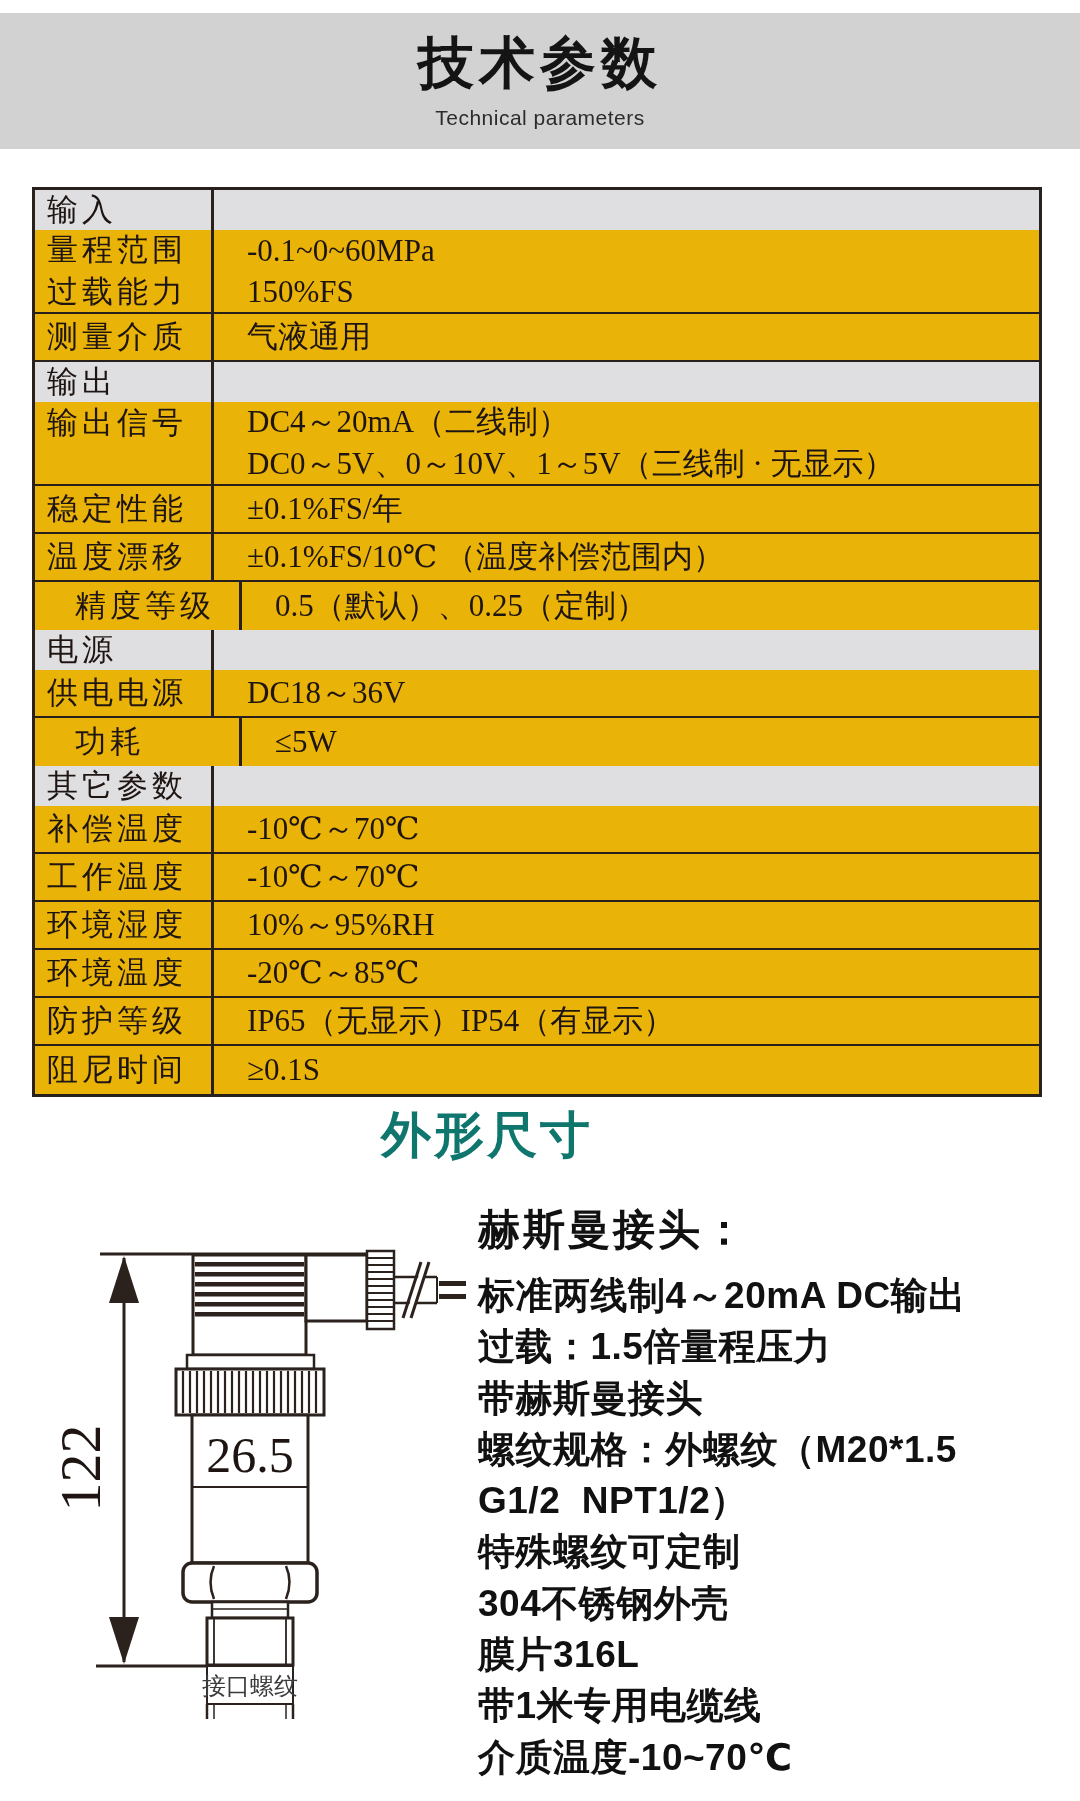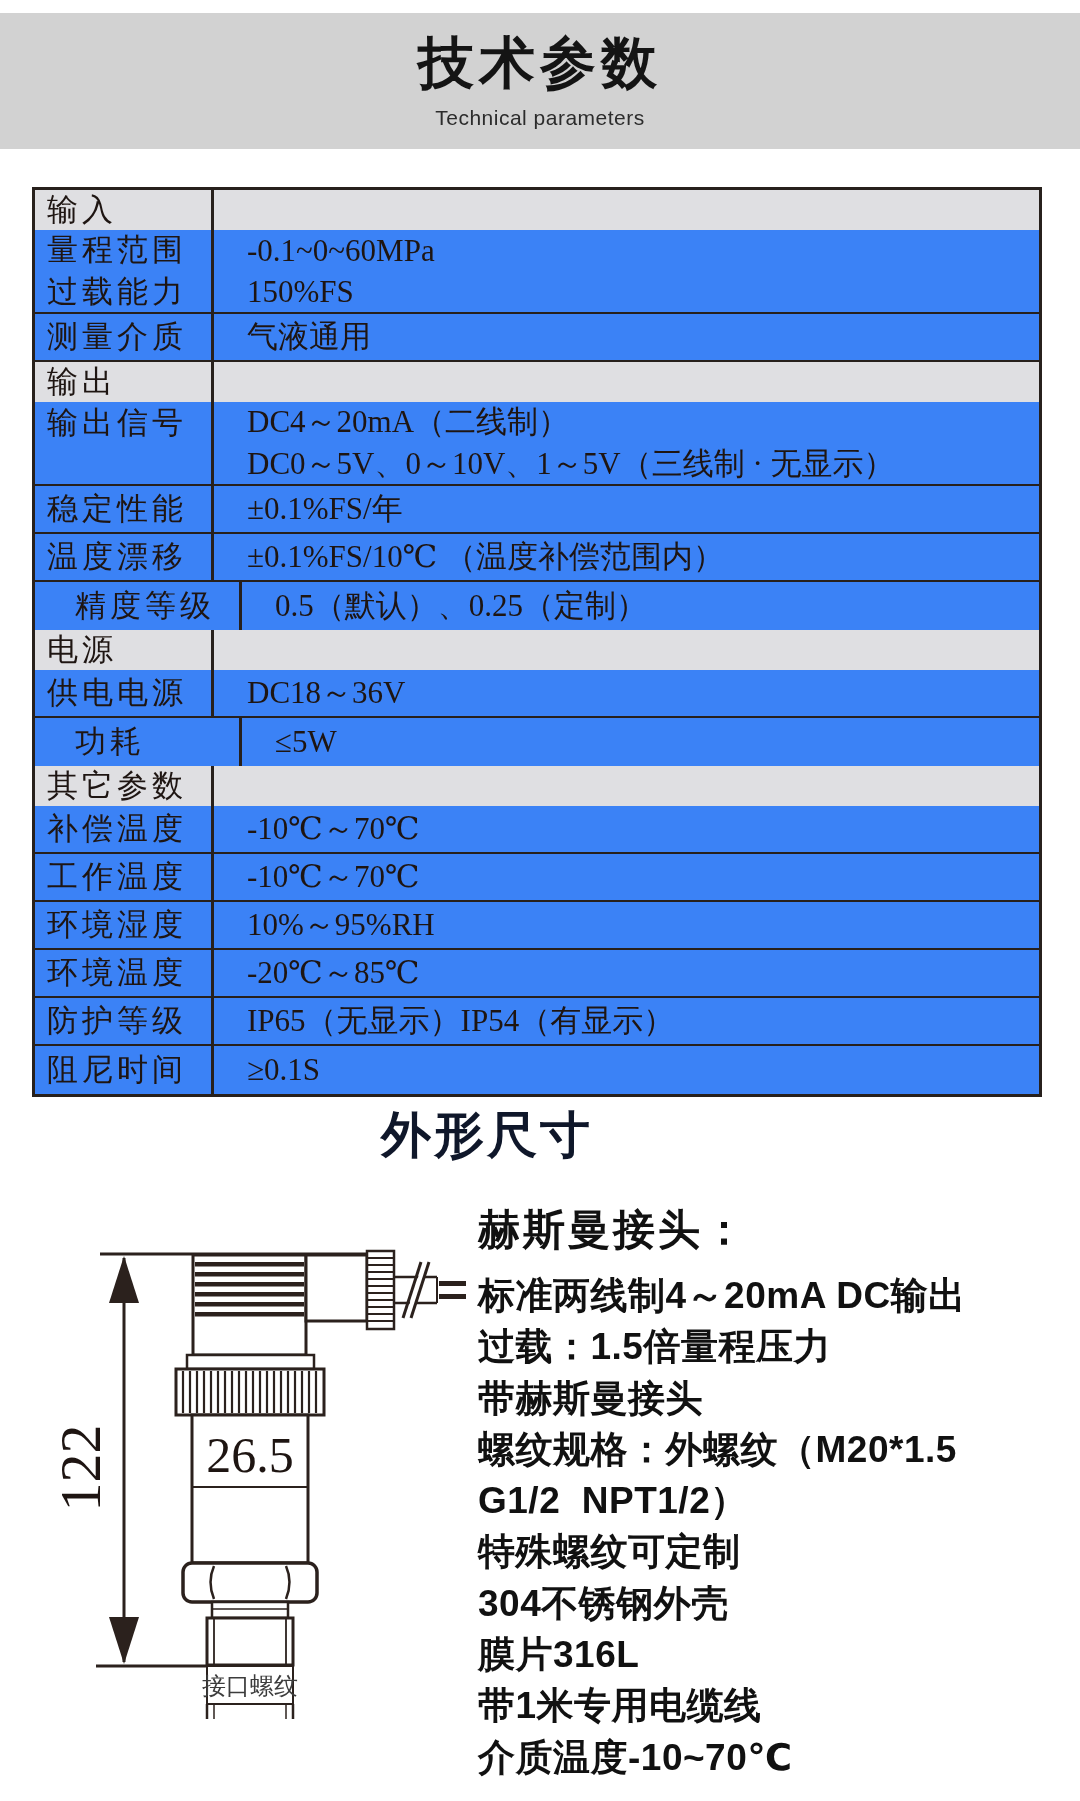--- a/index.html
+++ b/index.html
@@ -21,21 +21,21 @@
     font-family:"Liberation Sans","DejaVu Sans",sans-serif;font-weight:700;
     font-size:56px;letter-spacing:5px;color:#141414;line-height:62px;
   }
   .sub-title{
     font-family:"Liberation Sans","DejaVu Sans",sans-serif;
     font-size:21px;color:#2c2c2c;letter-spacing:0.5px;margin-top:12px;
   }
   
   .spec-table{
     position:absolute;left:32px;top:187px;width:1010px;
-    border:3px solid var(--bc);box-sizing:border-box;background:#3b82f6;
+    border:3px solid var(--bc);box-sizing:border-box;background:#eab308;
   }
   .t-row{display:flex;box-sizing:border-box;border-bottom:2px solid var(--bc);}
   .t-row.section{height:40px;background:#dfdfe2;border-bottom:none;}
   .t-row.single{height:48px;}
   .t-row.double{height:84px;}
   .t-row.nb{border-bottom:none;margin-left:28px;}
   .t-row:last-child{border-bottom:none;}
   .cl{
     width:179px;min-width:179px;box-sizing:border-box;border-right:3px solid var(--bc);
     display:flex;flex-direction:column;justify-content:center;
@@ -45,21 +45,21 @@
   .cv{
     flex:1;display:flex;flex-direction:column;justify-content:center;
     padding-left:33px;font-size:31px;color:var(--ink);
   }
   .double .cl,.double .cv{justify-content:center;}
   .double .ln{height:46px;display:flex;align-items:center;}
   
   .outline-title{
     position:absolute;left:187px;top:1102px;width:600px;text-align:center;
     font-family:"Liberation Sans","DejaVu Sans",sans-serif;font-weight:700;
-    font-size:50px;letter-spacing:3px;color:#0f172a;
+    font-size:50px;letter-spacing:3px;color:#0f766e;
   }
   .drawing-wrap{position:absolute;left:0;top:1190px;width:520px;height:611px;}
   .notes-wrap{
     position:absolute;left:478px;top:1206px;width:600px;
     font-family:"Liberation Sans","DejaVu Sans",sans-serif;font-weight:700;color:#111;
   }
   .notes-heading{font-size:42px;letter-spacing:3px;line-height:48px;margin-bottom:16px;}
   .note{font-size:37px;line-height:51.3px;letter-spacing:0.5px;white-space:pre;}
 </style>
 </head>

